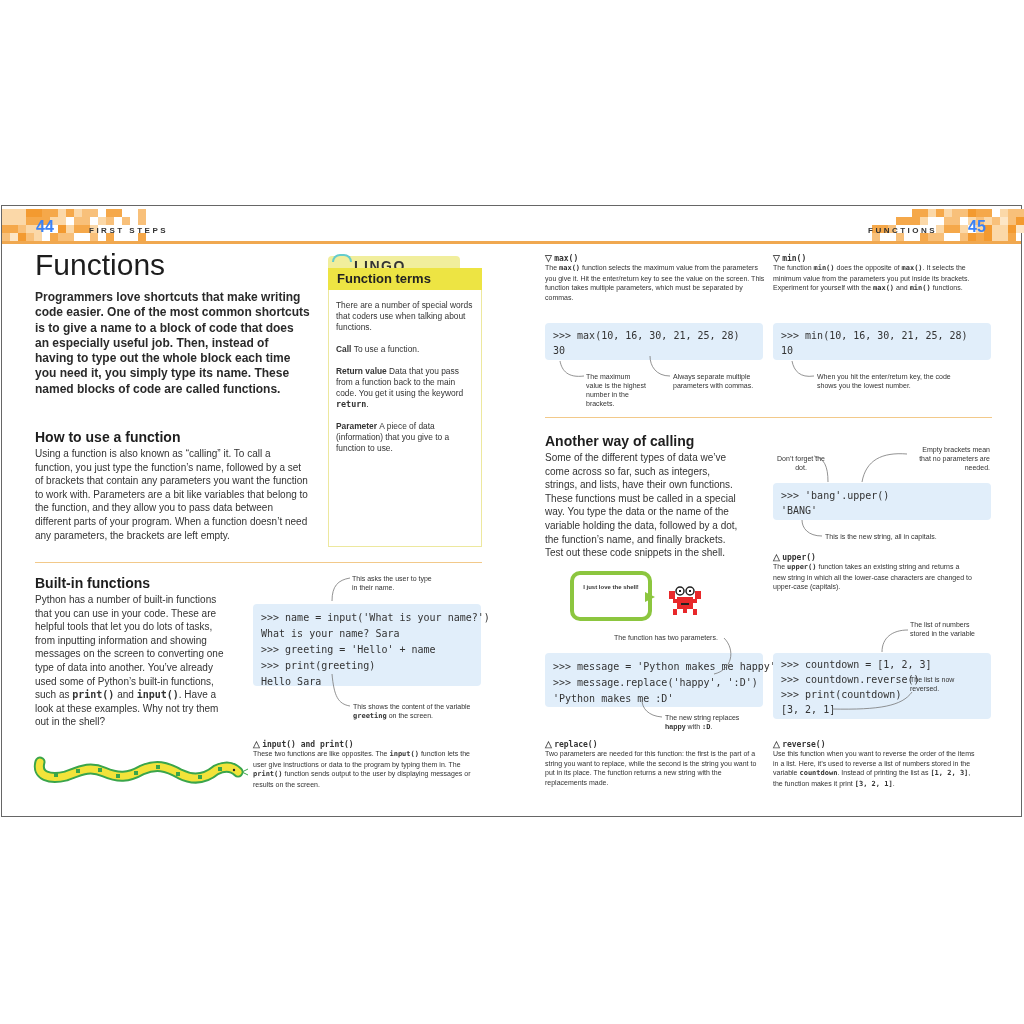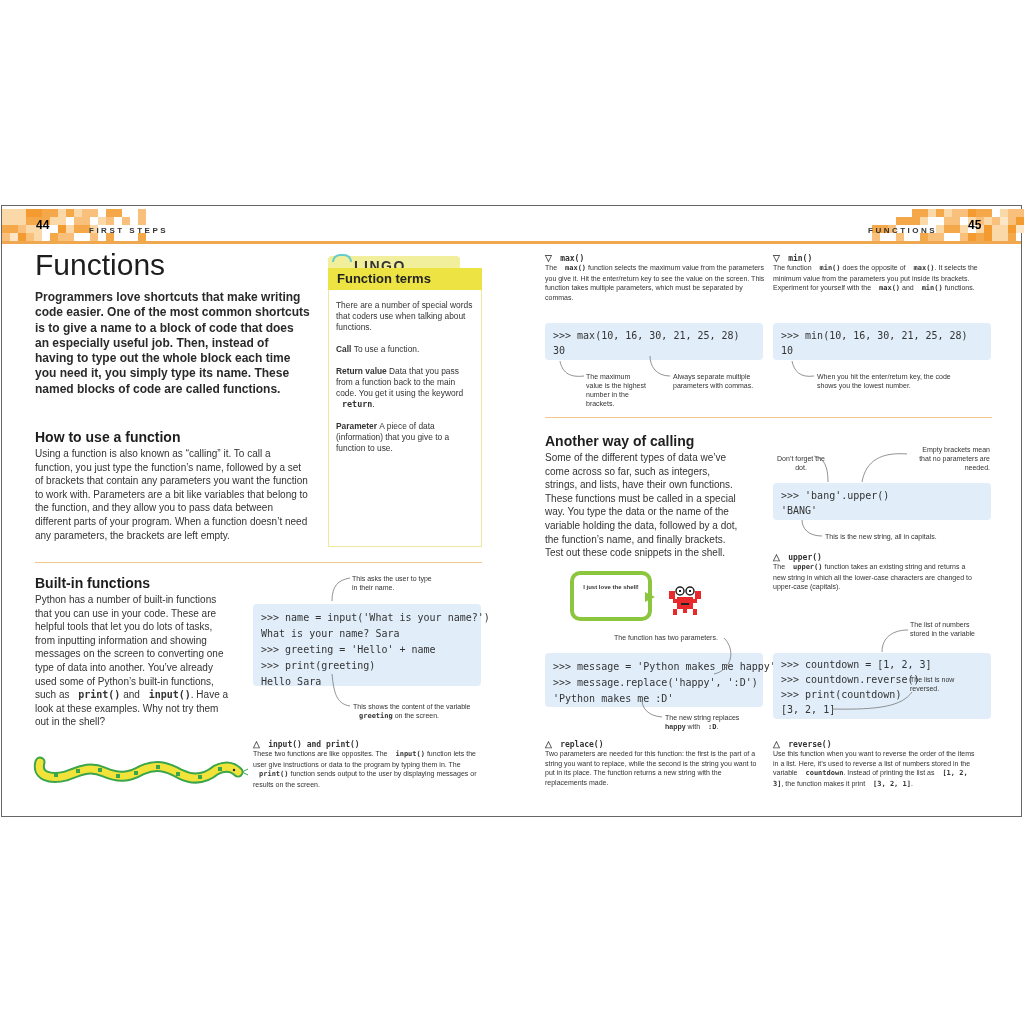--- a/index.html
+++ b/index.html
@@ -1,22 +1,22 @@
 <!DOCTYPE html>
 <html><head>
 <meta charset="utf-8">
 <style>
   html,body{margin:0;padding:0;background:#fff;}
   body{width:1024px;height:1024px;position:relative;overflow:hidden;font-family:"Liberation Sans",sans-serif;color:#222;}
   .spread{position:absolute;left:1px;top:205px;width:1021px;height:612px;border:1px solid #666;background:#fff;box-sizing:border-box;}
   .abs{position:absolute;}
-  .mono{font-family:"DejaVu Sans Mono","Liberation Mono",monospace;margin-left:6px;}
+  .mono{font-family:"DejaVu Sans Mono","Liberation Mono",monospace;}
   .hdr-line{position:absolute;left:0;right:0;top:35px;height:3px;background:#f0a850;}
   .pix{position:absolute;background:#f5a84a;}
-  .pagenum{position:absolute;top:12px;font-size:12px;font-weight:bold;color:#000000;}
+  .pagenum{position:absolute;top:12px;font-size:16px;font-weight:bold;color:#3b82f6;}
   .runner{position:absolute;top:20px;font-size:8px;font-weight:bold;letter-spacing:2.5px;color:#333;}
   .title{left:33px;top:42px;font-size:30px;color:#1d1d1d;font-family:"Liberation Sans",sans-serif;}
   .intro{left:33px;top:84px;width:275px;font-size:12px;font-weight:bold;line-height:15.3px;color:#2a2a2a;}
   .h2{font-size:14px;font-weight:bold;color:#1d1d1d;}
   .body{font-size:10px;line-height:13.6px;color:#333;}
   .small{font-size:7px;line-height:9.6px;color:#333;}
   .lingo{left:326px;top:50px;width:154px;height:292px;}
   .lingo-tab{position:absolute;left:0;top:0;width:132px;height:14px;background:#f1ee9c;border-radius:4px 4px 0 0;}
   .lingo-head{position:absolute;left:0;top:12px;width:154px;height:22px;background:#ede443;}
   .lingo-box{position:absolute;left:0;top:34px;width:152px;height:256px;border:1px solid #ede89e;border-top:none;background:#fff;}

